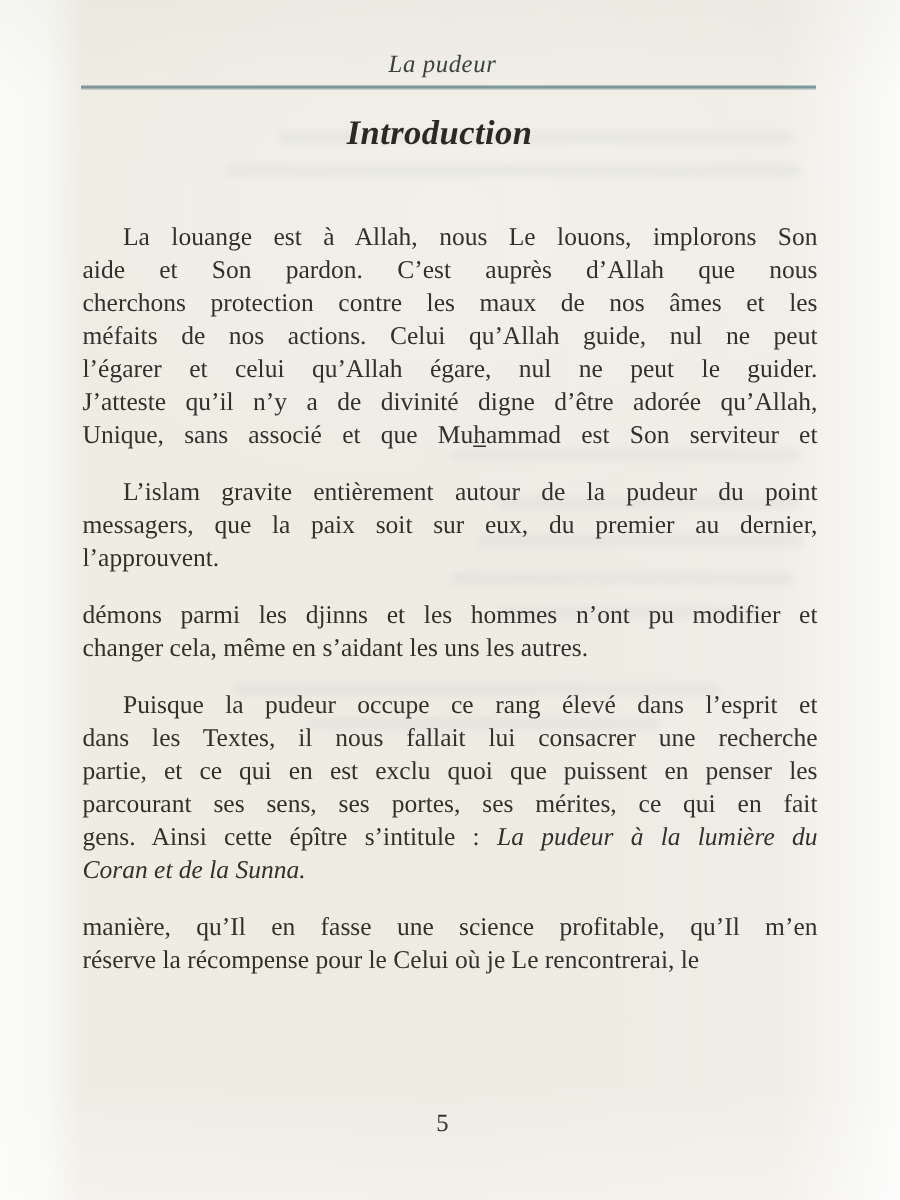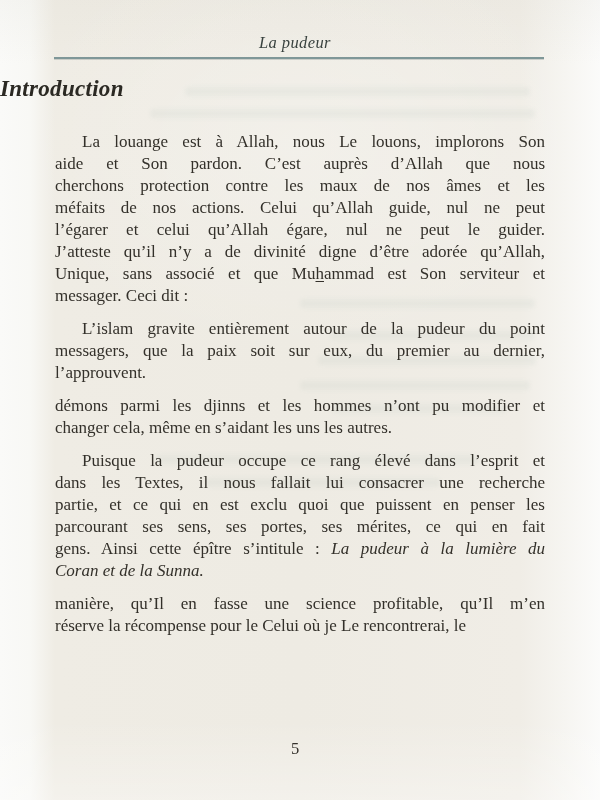--- a/index.html
+++ b/index.html
@@ -28,30 +28,30 @@
     letter-spacing:0.4px;
     color:#39423f;
   }
   .header-rule {
     position:absolute; top:57px; left:54px; width:490px; height:2px;
     background:#7f9798;
     box-shadow:0 1px 0 rgba(90,110,110,0.25);
   }
   .page-title {
     position:absolute; top:76px; left:0; right:14px;
-    text-align:left;
+    text-align:center;
     font-weight:bold; font-style:italic;
     font-size:23px;
     letter-spacing:0.3px;
     color:#2b2923;
   }
   .body-text {
     position:absolute; top:131px; left:55px; width:490px;
   }
-  .para { margin:0 0 11px 0; }
+  .para { margin:16px 0 11px 0; }
   .line {
     font-size:17px;
     line-height:22px;
     text-align:justify;
     text-align-last:justify;
     white-space:nowrap;
   }
   .line.first { text-indent:27px; }
   .line.last  { text-align-last:left; }
   .u { text-decoration:underline; text-underline-offset:2px; }
@@ -89,21 +89,20 @@
 
   <div class="body-text">
       <div class="para">
         <div class="line first">La louange est à Allah, nous Le louons, implorons Son</div>
         <div class="line">aide et Son pardon. C’est auprès d’Allah que nous</div>
         <div class="line">cherchons protection contre les maux de nos âmes et les</div>
         <div class="line">méfaits de nos actions. Celui qu’Allah guide, nul ne peut</div>
         <div class="line">l’égarer et celui qu’Allah égare, nul ne peut le guider.</div>
         <div class="line">J’atteste qu’il n’y a de divinité digne d’être adorée qu’Allah,</div>
         <div class="line">Unique, sans associé et que Mu<span class="u">h</span>ammad est Son serviteur et</div>
-        <div class="line last">messager. Ceci dit :</div>
       </div>
       <div class="para">
         <div class="line first">L’islam gravite entièrement autour de la pudeur du point</div>
         <div class="line">messagers, que la paix soit sur eux, du premier au dernier,</div>
         <div class="line last">l’approuvent.</div>
       </div>
       <div class="para">
         <div class="line">démons parmi les djinns et les hommes n’ont pu modifier et</div>
         <div class="line last">changer cela, même en s’aidant les uns les autres.</div>
       </div>

